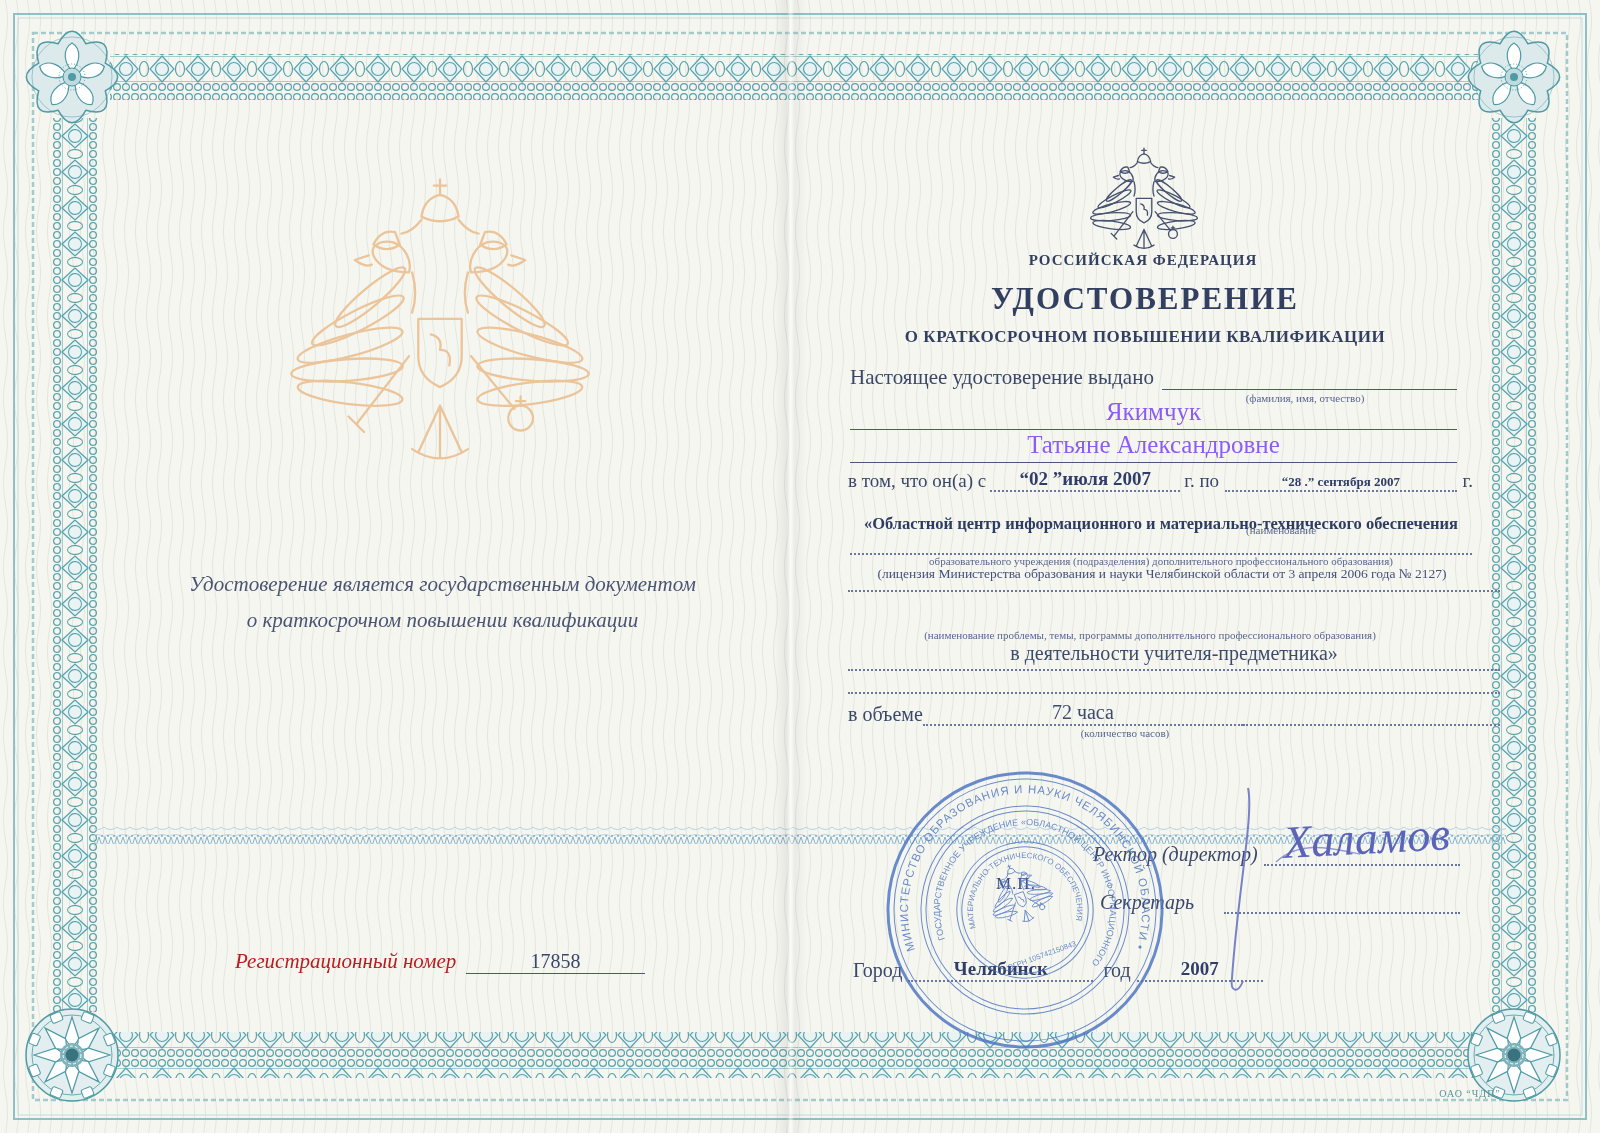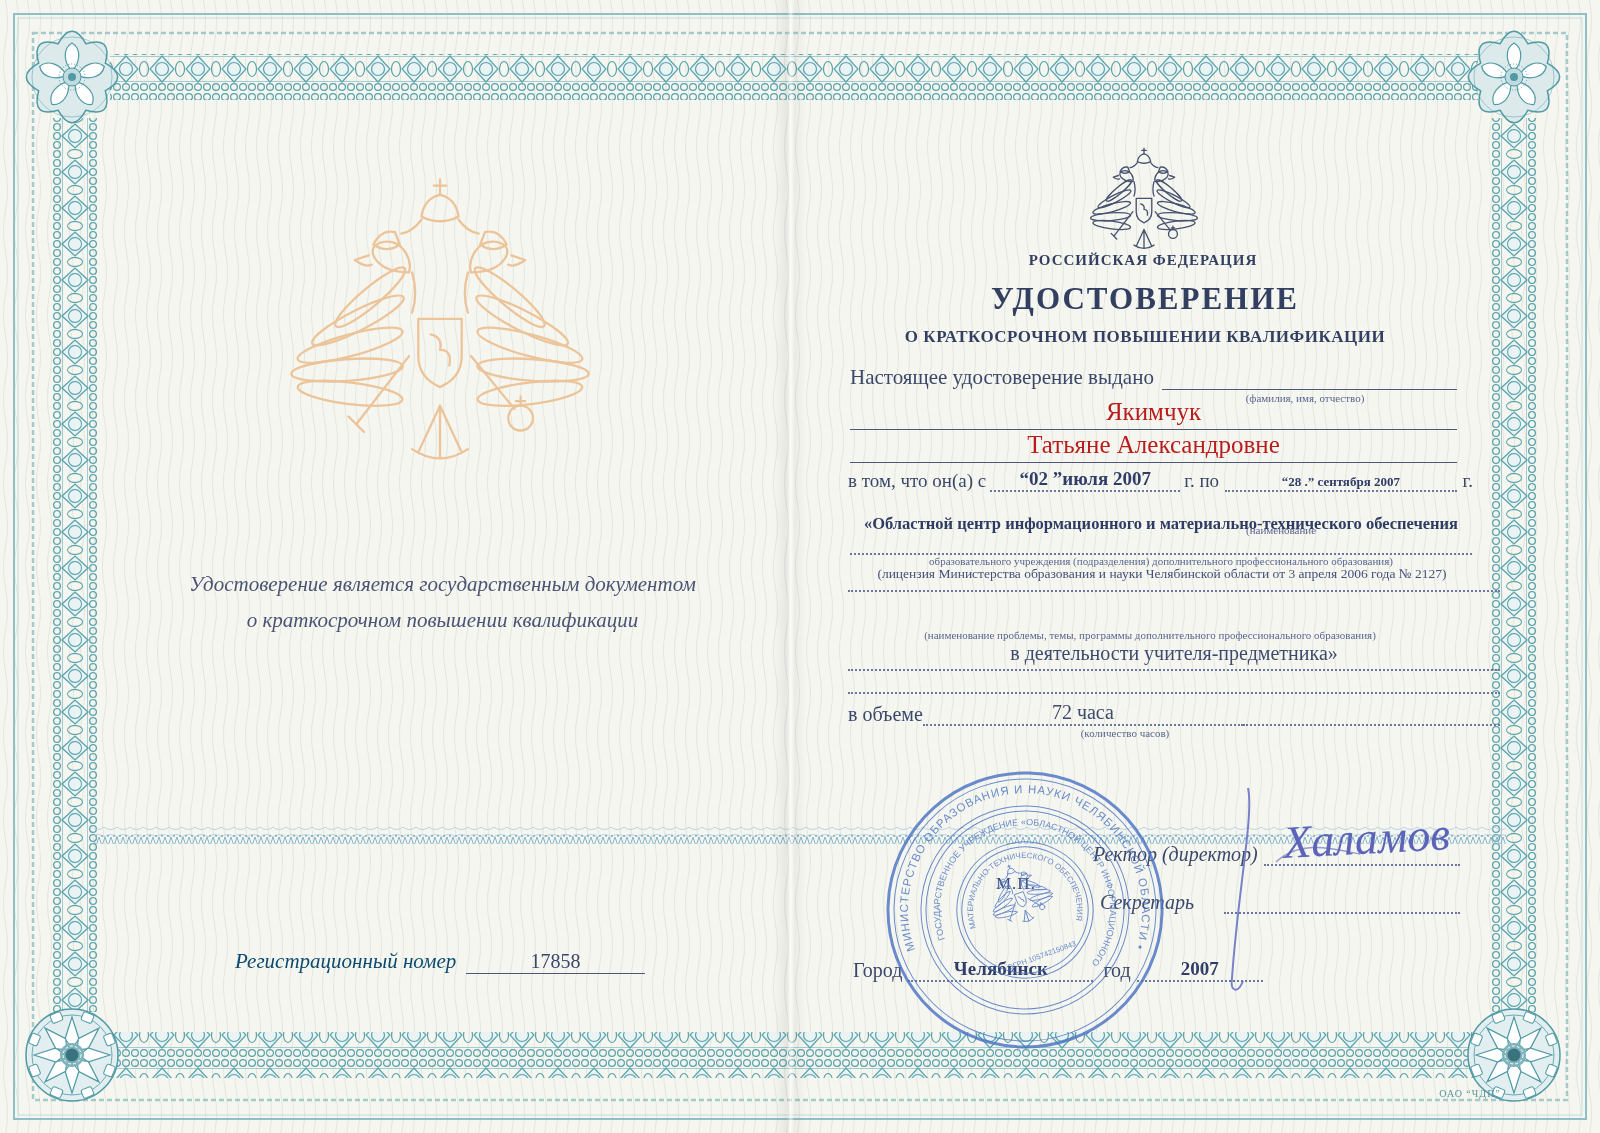--- a/index.html
+++ b/index.html
@@ -13,21 +13,21 @@
   .row{position:absolute;display:flex;align-items:flex-end;}
   .lbl{font-size:20px;white-space:nowrap;}
   .dotf{border-bottom:2px dotted #6b76a0;text-align:center;white-space:nowrap;}
   .solidf{border-bottom:1.5px solid #4d5878;text-align:center;white-space:nowrap;}
   .dotline{position:absolute;border-bottom:2px dotted #6b76a0;}
   .tiny{font-size:11px;color:#5a6690;white-space:nowrap;}
   .val{font-weight:bold;color:#2f3d68;}
   .country{font-size:15px;font-weight:bold;letter-spacing:1px;color:#333f60;}
   .title{font-size:31px;font-weight:bold;letter-spacing:2px;color:#333f60;}
   .subtitle{font-size:17px;font-weight:bold;letter-spacing:.5px;color:#333f60;}
-  .namebig{font-size:25px;color:#b91c1c;}
+  .namebig{font-size:25px;color:#8b5cf6;}
   .instbold{font-size:16.5px;font-weight:bold;color:#2e3c63;white-space:nowrap;}
   .statement{font-size:21px;font-style:italic;color:#4a5472;line-height:36px;}
   .fold{position:absolute;top:0;left:774px;width:32px;height:1133px;
         background:linear-gradient(to right,rgba(90,100,95,0) 0%,rgba(90,100,95,.10) 40%,rgba(255,255,255,.5) 52%,rgba(90,100,95,.08) 65%,rgba(90,100,95,0) 100%);}
   .printer{font-size:10px;color:#58939c;letter-spacing:1px;}
 </style>
 </head>
 <body>
 
 <div class="cert">
@@ -164,21 +164,21 @@
   </svg>
 
   <div class="fold"></div>
 
   <div class="abs statement ctr" style="left:150px;top:550px;width:585px;margin-top:16px;">
     <div>Удостоверение является государственным документом</div>
     <div>о краткосрочном повышении квалификации</div>
   </div>
 
   <div class="row" style="left:235px;top:938px;width:410px;height:36px;">
-    <span class="it nw" style="font-size:21px;color:#0c4a6e;">Регистрационный номер</span>
+    <span class="it nw" style="font-size:21px;color:#b91c1c;">Регистрационный номер</span>
     <span class="solidf" style="flex:1 1 auto;font-size:20px;margin-left:10px;">17858</span>
   </div>
 
   <svg class="abs" style="left:1088px;top:146px;color:#46526e;" width="112" height="118" viewBox="0 0 200 212" aria-hidden="true">
     <use href="#eagle" stroke-width="2.4"></use>
   </svg>
 
   <div class="abs ctr country" style="left:943px;top:252px;width:400px;">РОССИЙСКАЯ ФЕДЕРАЦИЯ</div>
   <div class="abs ctr title" style="left:900px;top:281px;width:490px;">УДОСТОВЕРЕНИЕ</div>
   <div class="abs ctr subtitle" style="left:880px;top:327px;width:530px;">О КРАТКОСРОЧНОМ ПОВЫШЕНИИ КВАЛИФИКАЦИИ</div>

